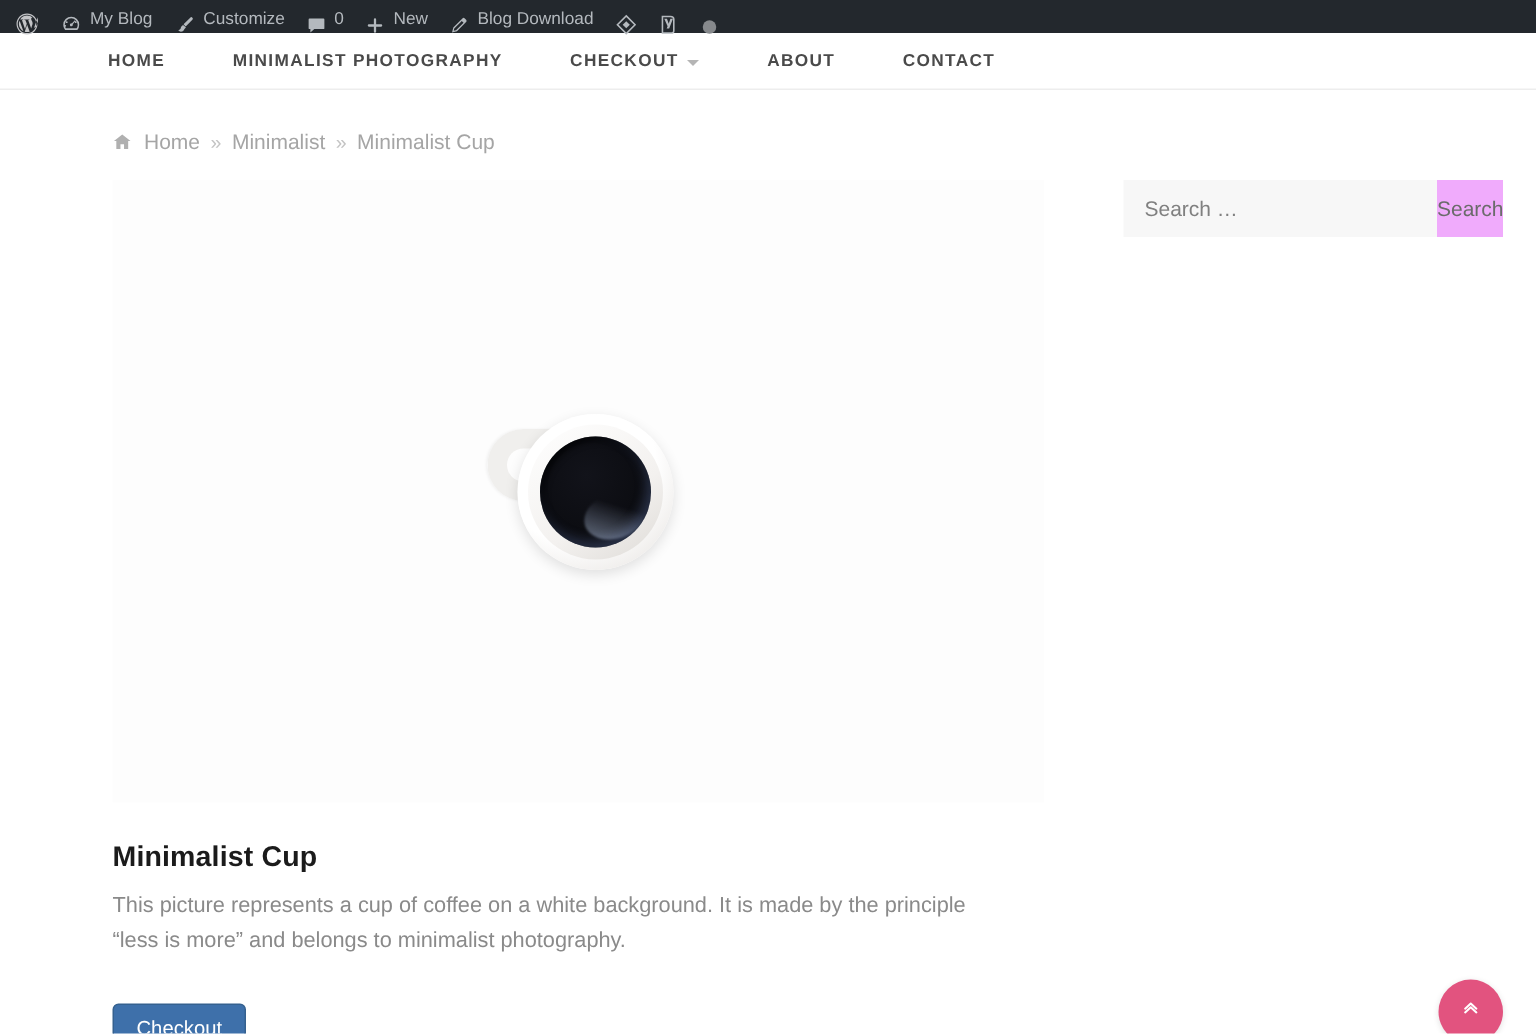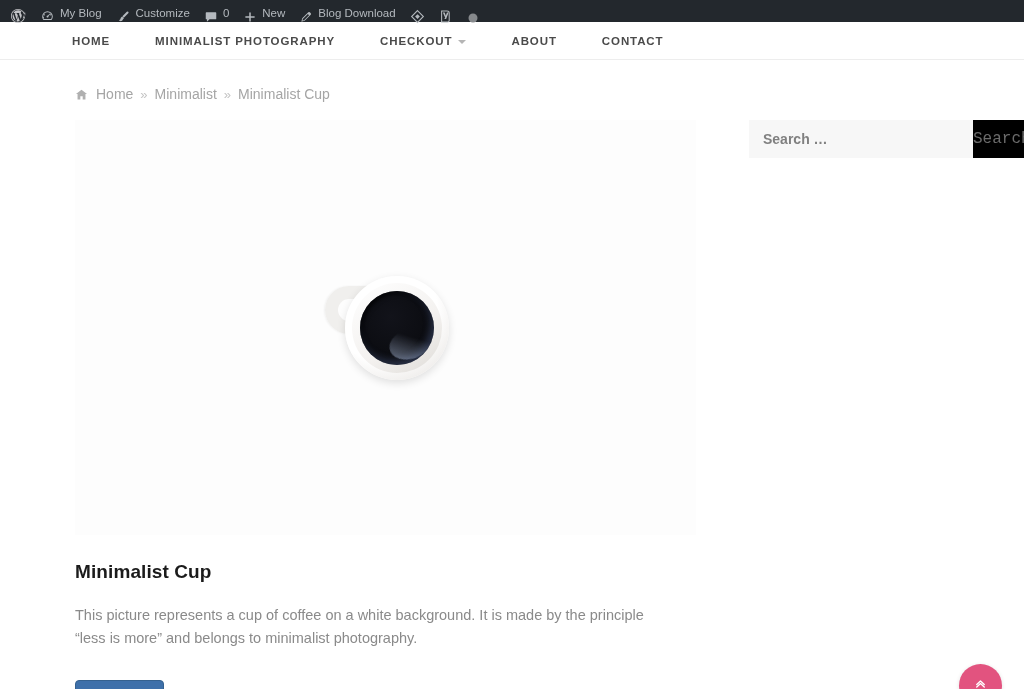--- a/index.html
+++ b/index.html
@@ -158,21 +158,21 @@
 
   
   .product-title {
     font-size: 19px;
     font-weight: bold;
     color: #1b1b1b;
     letter-spacing: 0.1px;
     margin-top: 26px;
   }
   .product-desc {
-    margin-top: 21px;
+    margin-top: 10px;
     font-size: 14.5px;
     line-height: 1.62;
     color: #8a8a8a;
     max-width: 600px;
   }
 
   
   .checkout-btn {
     margin-top: 29px;
     display: inline-block;
@@ -191,31 +191,30 @@
   .searchform { display: flex; width: 200px; height: 38px; }
   .search-field {
     flex: 1;
     background: #f7f7f7;
     border: none;
     outline: none;
     font-size: 14px;
     color: #ef4444;
     padding: 0 14px;
     font-family: "Liberation Sans", sans-serif;
-    font-weight: bold;
   }
   .search-field::placeholder { color: #808080; }
   .search-submit {
     width: 64px;
-    background: #000000;
+    background: #f0abfc;
     border: none;
-    font-size: 16px;
+    font-size: 14px;
     color: #6b6b6b;
     cursor: pointer;
-    font-family: Liberation Mono, monospace;
+    font-family: Liberation Sans, sans-serif;
   }
 
   
   .scroll-top {
     position: absolute;
     right: 22px;
     bottom: 7px;
     width: 43px;
     height: 43px;
     border-radius: 50%;

